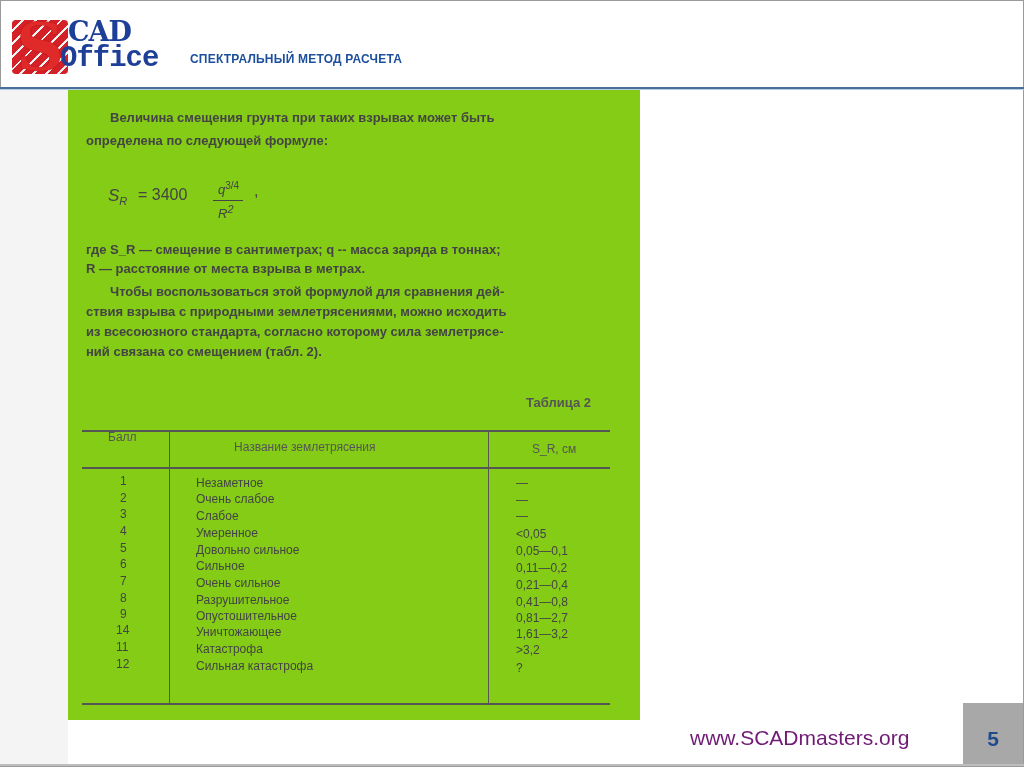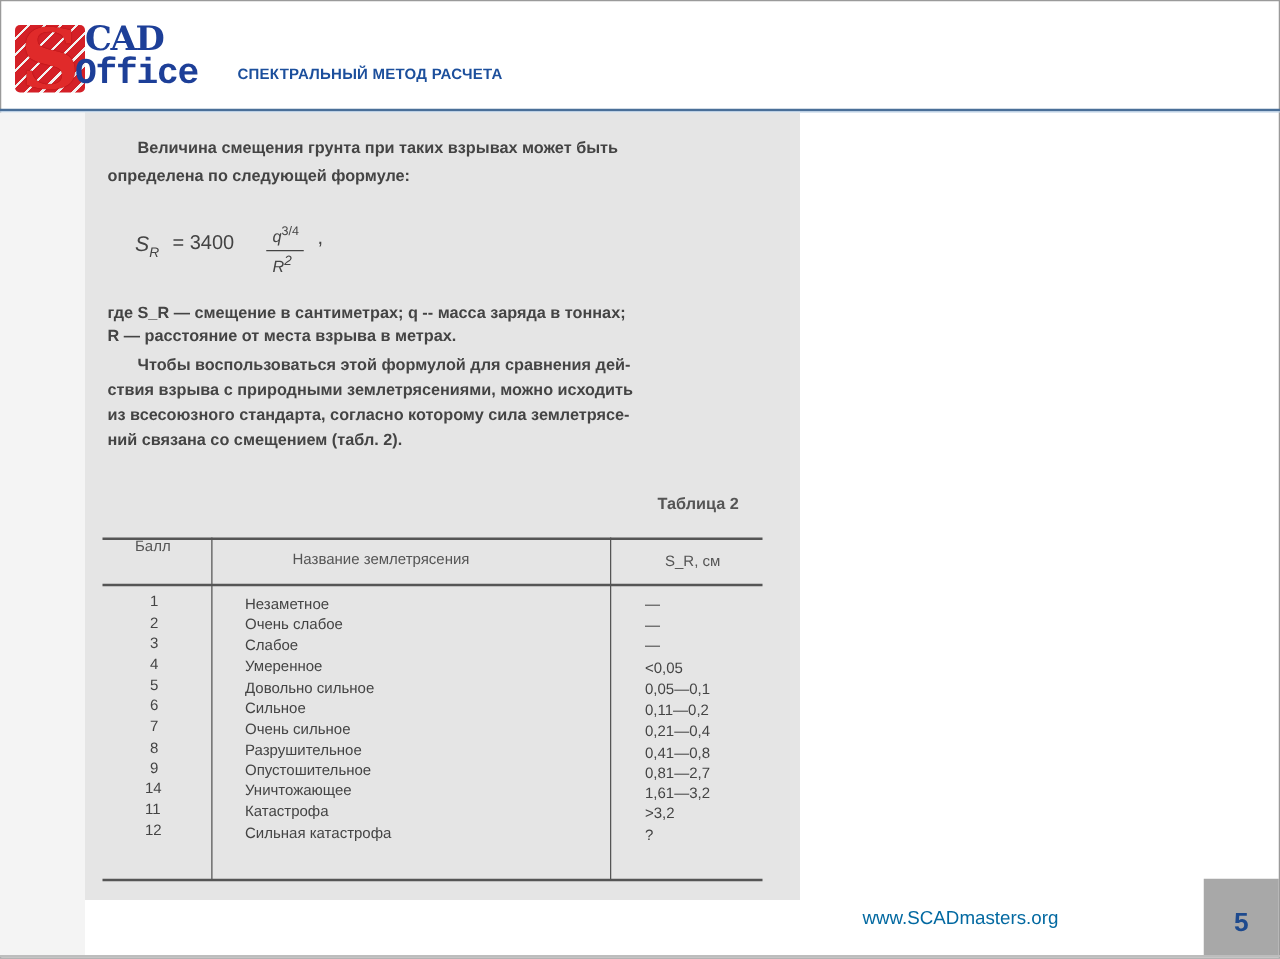--- a/index.html
+++ b/index.html
@@ -7,35 +7,35 @@
   .frame { position:absolute; left:0; top:0; width:1022px; height:765px; border:1px solid #9a9a9a; }
   .logo { position:absolute; left:12px; top:20px; width:162px; height:54px; }
   .logo-s { position:absolute; left:0; top:0; width:56px; height:54px; background:repeating-linear-gradient(135deg,#d42027 0 7px,#f2f2f2 7px 9px); border-radius:4px; }
   .logo-s span { position:absolute; left:0; top:-10px; width:56px; text-align:center; font-family:"DejaVu Serif", serif; font-weight:bold; font-size:66px; color:#e02a2a; line-height:74px; text-shadow:0 0 1px #900; }
   .logo-cad { position:absolute; left:56px; top:-4px; font-family:"DejaVu Serif", serif; font-weight:bold; font-size:27px; color:#1d3f98; letter-spacing:-1px; }
   .logo-office { position:absolute; left:48px; top:22px; font-family:Liberation Mono, monospace; font-weight:bold; font-size:29px; color:#1d3f98; letter-spacing:-1px; }
   .title { position:absolute; left:190px; top:36px; font-size:12px; font-weight:bold; color:#1c4f9c; letter-spacing:0.2px;margin-top:16px; }
   .header-rule { position:absolute; left:0; top:87px; width:1024px; height:2px; background:#4a6f98; }
   .header-rule2 { position:absolute; left:0; top:89px; width:1024px; height:1px; background:#b7cde3; }
   .left-strip { position:absolute; left:0; top:90px; width:68px; height:675px; background:#f4f4f4; }
-  .scan { position:absolute; left:68px; top:90px; width:572px; height:630px; background:#e5e5e5; color:#3a3a3a; font-size:13px; }
+  .scan { position:absolute; left:68px; top:90px; width:572px; height:630px; background:#84cc16; color:#3a3a3a; font-size:13px; }
   .p { position:absolute; white-space:nowrap; font-weight:bold; color:#444; }
   .formula { position:absolute; left:18px; top:88px; height:50px; width:240px; color:#444; }
   .formula .s { position:absolute; left:22px; top:8px; font-style:italic; font-size:17px; }
   .formula .s sub { font-size:11px; }
   .formula .eq { position:absolute; left:52px; top:8px; font-size:16px; }
   .formula .num { position:absolute; left:132px; top:2px; font-style:italic; font-size:13px; }
   .formula .num sup { font-size:10px; font-style:normal; }
   .formula .bar { position:absolute; left:127px; top:22px; width:30px; height:1px; background:#444; }
   .formula .den { position:absolute; left:132px; top:25px; font-style:italic; font-size:13px; }
   .tbl-title { position:absolute; left:458px; top:305px; font-weight:bold; color:#555; font-size:13px; }
   .rule { position:absolute; background:#555; }
   .th { position:absolute; font-size:12px; color:#555; }
   .cell { position:absolute; font-size:12px; color:#444; white-space:nowrap; }
-  .footer-url { position:absolute; left:690px; top:726px; font-size:15px; color:#0369a1; }
+  .footer-url { position:absolute; left:690px; top:726px; font-size:21px; color:#701a75; }
   .page-box { position:absolute; left:963px; top:703px; width:60px; height:62px; background:#a8a8a8; }
   .page-num { position:absolute; left:0; top:24px; width:60px; text-align:center; font-size:21px; font-weight:bold; color:#1e4a8e; }
   .bottom-rule { position:absolute; left:0; top:764px; width:1024px; height:2px; background:#bdbdbd; }
 </style>
 </head>
 <body>
 
 <div class="frame"></div>
 
 <div class="logo">

